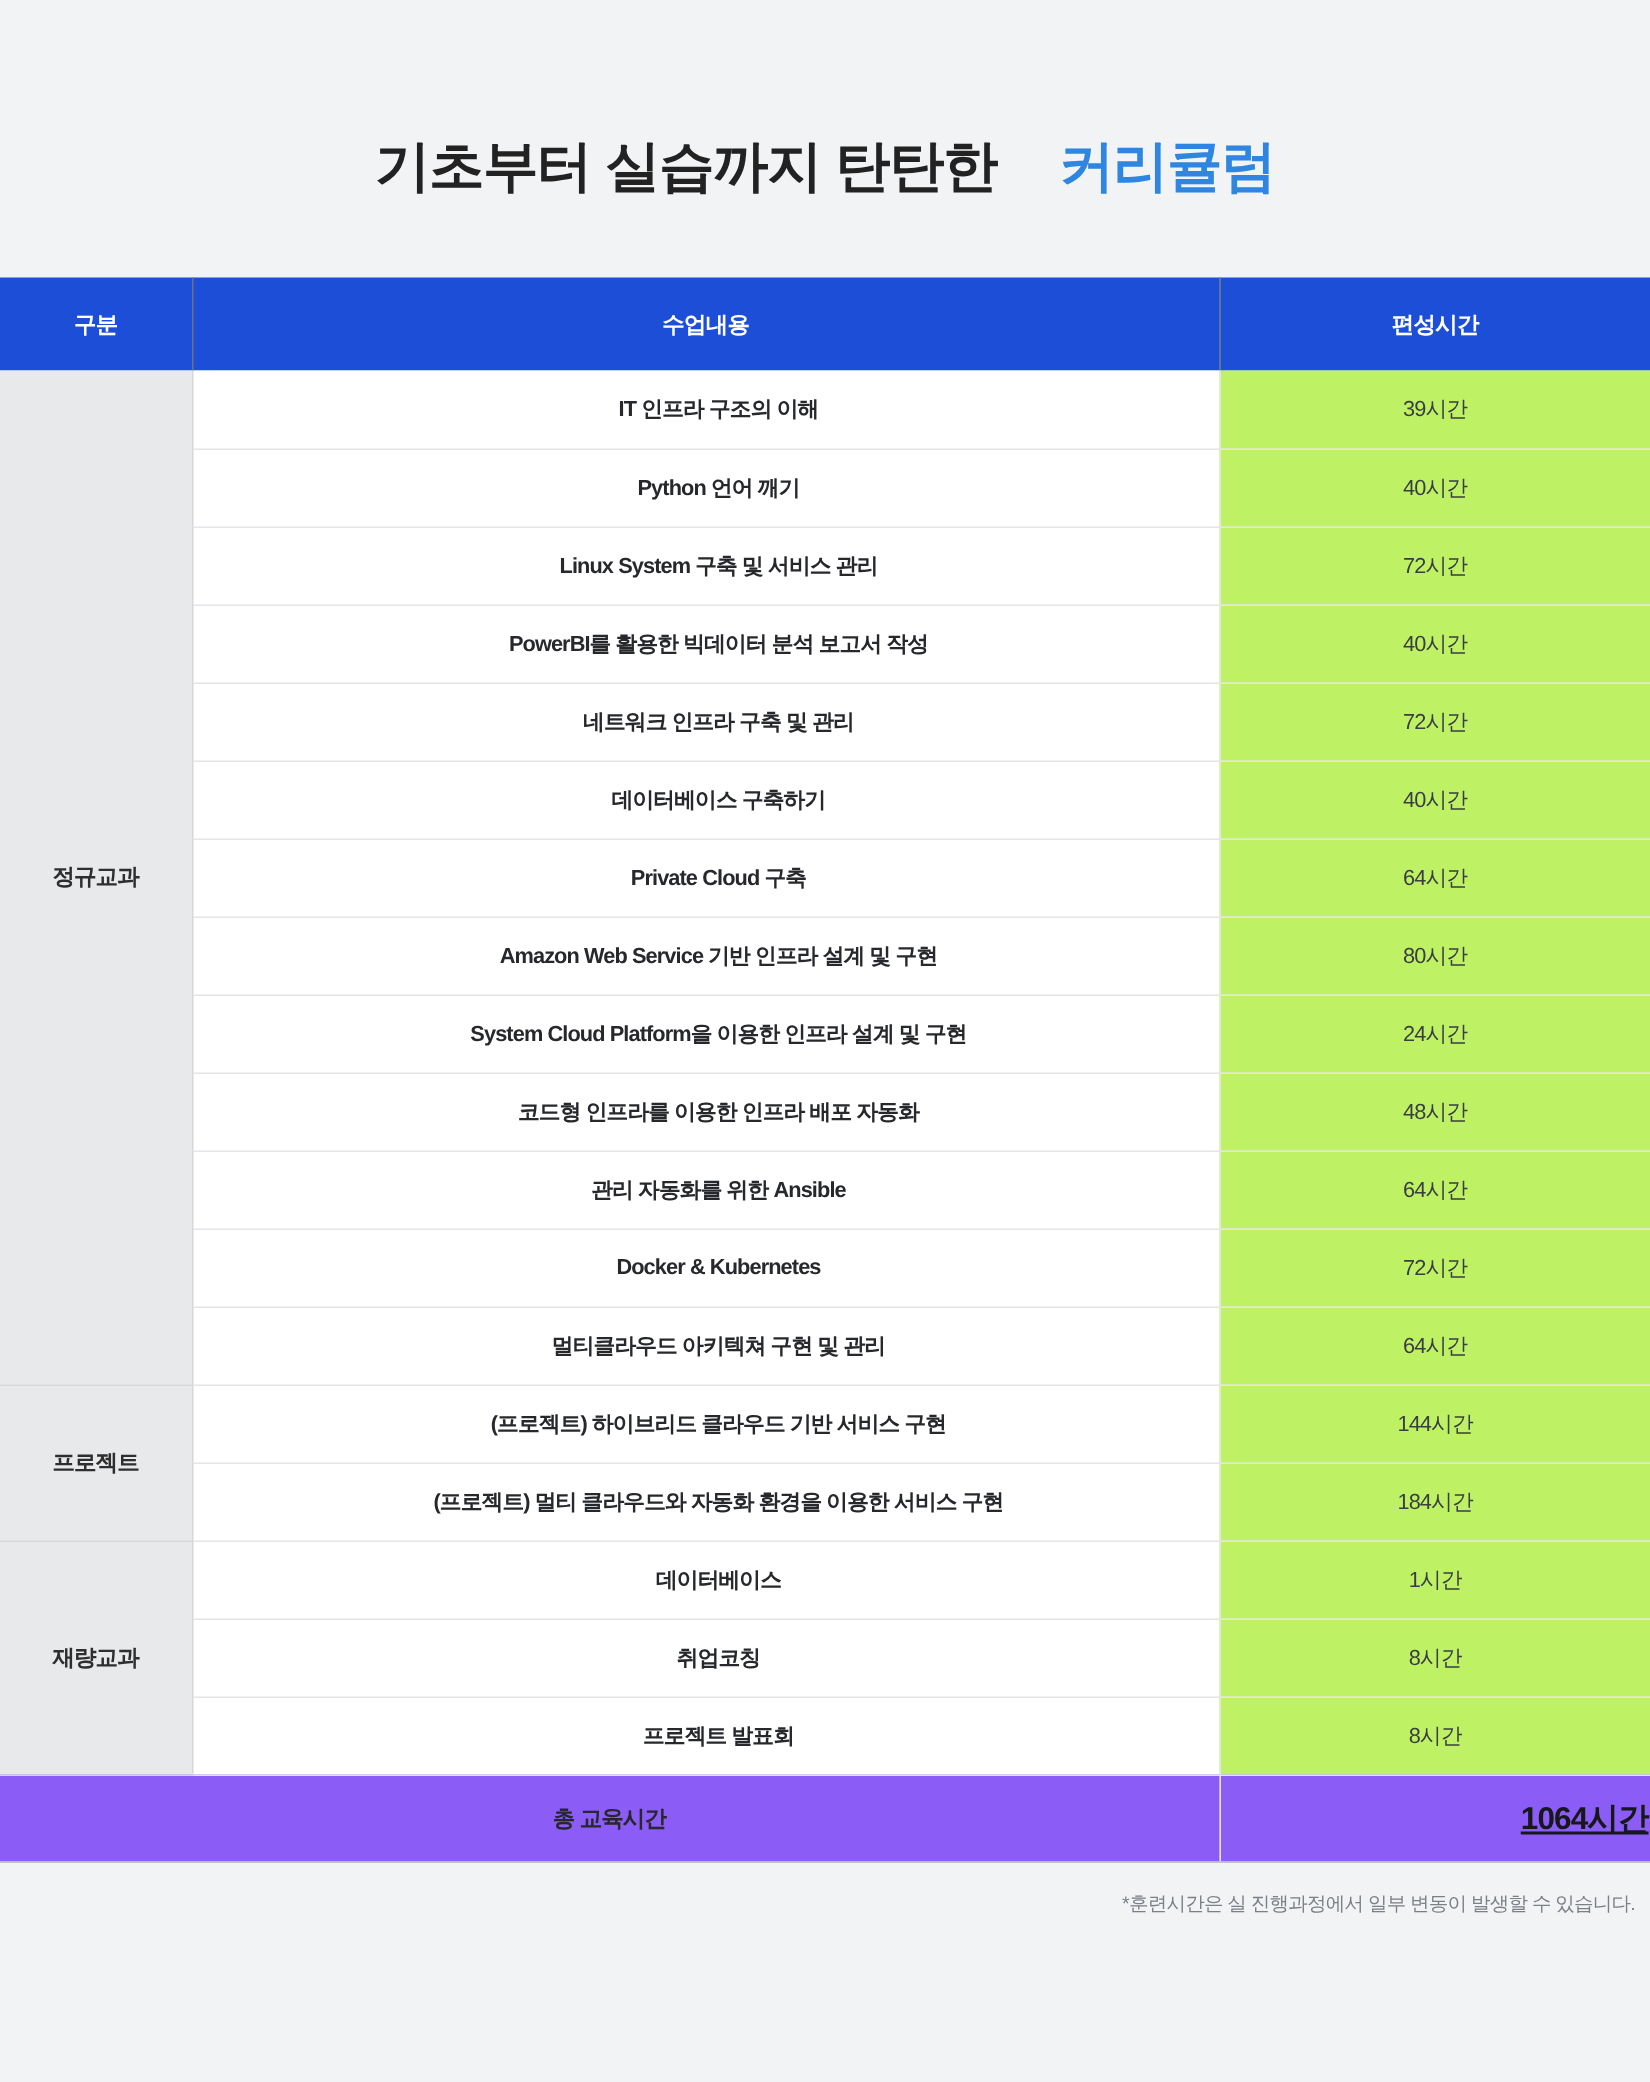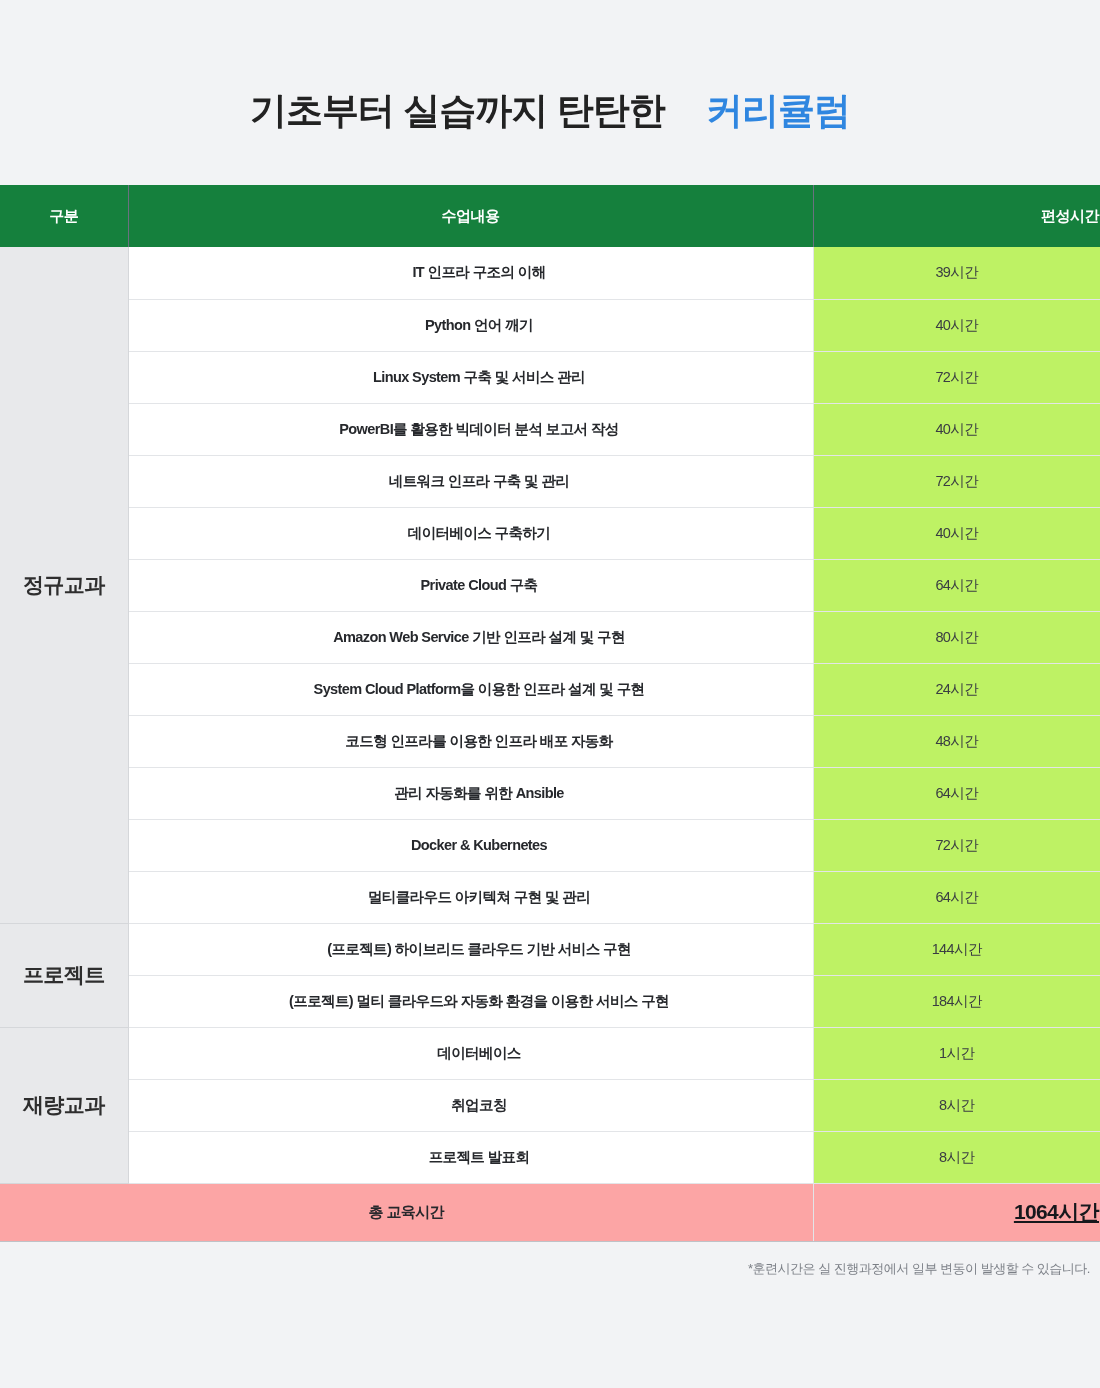--- a/index.html
+++ b/index.html
@@ -44,45 +44,45 @@
     width: 1100px;
     border-collapse: collapse;
     table-layout: fixed;
   }
 
   table.curriculum col.c-cat { width: 128px; }
   table.curriculum col.c-sub { width: 685px; }
   table.curriculum col.c-hrs { width: 287px; }
 
   thead th {
-    background: #15803d;
+    background: #1d4ed8;
     color: #ffffff;
     font-size: 15px;
     font-weight: bold;
     height: 62px;
     letter-spacing: -0.5px;
     border-right: 1px solid #6a7180;
     vertical-align: middle;
   }
-  thead th:last-child { border-right: none; text-align: right; }
+  thead th:last-child { border-right: none; }
 
   td {
     height: 52px;
     font-size: 14.5px;
     letter-spacing: -0.6px;
     vertical-align: middle;
     border-bottom: 1px solid #e3e5e8;
   }
 
   td.cat {
     background: #e8e9eb;
     color: #2e2e2e;
     font-weight: bold;
     text-align: center;
-    font-size: 21px;
+    font-size: 15px;
     border-right: 1px solid #d5d7da;
     border-bottom: 1px solid #d5d7da;
   }
 
   td.subject {
     background: #ffffff;
     text-align: center;
     font-weight: bold;
     color: #26282c;
     border-right: 1px solid #e3e5e8;
@@ -91,21 +91,21 @@
 
   td.hours {
     background: #bef264;
     text-align: center;
     color: #3a3d42;
     font-weight: normal;
   }
 
   tr.total td {
     height: 58px;
-    background: #fca5a5;
+    background: #8b5cf6;
     border-bottom: none;
   }
   tr.total td.total-label {
     text-align: center;
     font-weight: bold;
     font-size: 15px;
     color: #26282c;
     border-right: 1px solid #e3e5e8;
   }
   tr.total td.total-hours {

